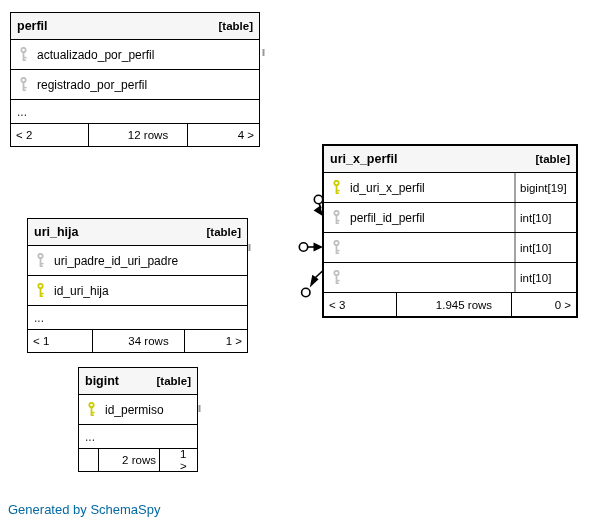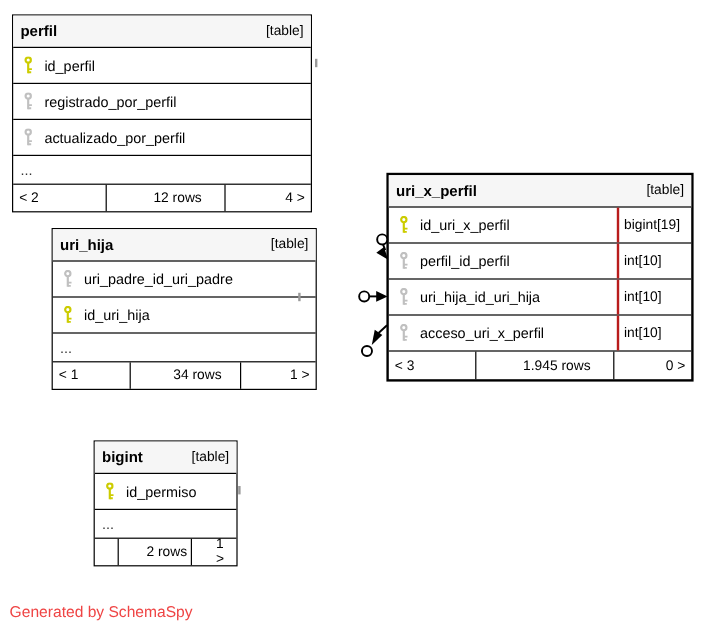--- a/index.html
+++ b/index.html
@@ -7,98 +7,87 @@
     position:relative;width:600px;height:530px;background:#ffffff;overflow:hidden;
     font-family:"Liberation Sans","DejaVu Sans",sans-serif;color:#000;
   }
   .tbl{position:absolute;background:#fff;border:1px solid #000;box-sizing:border-box;}
   .tbl.focus{border:2px solid #000;text-align:right;}
   .tbl-header{
     display:flex;justify-content:space-between;align-items:center;
     background:#f6f6f6;border-bottom:1px solid #000;height:26px;padding:0 6px;
   }
   .tbl-name{font-weight:bold;font-size:12.5px;}
-  .tbl-tag{font-size:11.5px;}
+  .tbl-tag{font-size:11.5px;font-weight:bold;}
   .col-row{
     display:flex;align-items:center;height:29px;border-bottom:1px solid #000;
     padding:0 0 0 8px;font-size:12px;
   }
   .col-row .col-name{margin-left:9px;white-space:nowrap;}
   .col-row .col-type{
     margin-left:auto;align-self:stretch;display:flex;align-items:center;
-    border-left:2px solid #b91c1c;width:62px;box-sizing:border-box;padding-left:4px;
+    border-left:2px solid #a3a3a3;width:62px;box-sizing:border-box;padding-left:4px;
     font-size:11.5px;white-space:nowrap;
   }
   .ellipsis-row{
     display:flex;align-items:center;height:23px;border-bottom:1px solid #000;
     padding:0 6px;font-size:12px;color:#333;
   }
   .tbl-footer{display:flex;height:22px;font-size:11.5px;}
   .tbl-footer .cell{display:flex;align-items:center;box-sizing:border-box;padding-left:20px;}
   .tbl-footer .cell-left{padding-left:5px;justify-content:flex-start;}
   .tbl-footer .cell-center{flex:1;justify-content:center;border-left:1px solid #000;border-right:1px solid #000;}
   .tbl-footer .cell-right{padding-right:5px;justify-content:flex-end;}
   .key-icon{flex:0 0 auto;display:inline-flex;}
   #connector-overlay{position:absolute;left:0;top:0;pointer-events:none;z-index:5;}
   #note{
-    position:absolute;left:8px;top:502px;font-size:13px;color:#ef4444;
+    position:absolute;left:8px;top:502px;font-size:13px;color:#0369a1;
   }
 </style>
 </head>
 <body>
 
 <div id="canvas">
 
   <div class="tbl" style="left:10px;top:12px;width:250px;">
     <div class="tbl-header">
       <span class="tbl-name">perfil</span>
       <span class="tbl-tag">[table]</span>
     </div>
     <div class="col-row">
       <span class="key-icon">
         <svg width="9" height="15" viewBox="0 0 9 15">
-            <circle cx="4.5" cy="3" r="2.2" fill="none" stroke="#cccc00" stroke-width="1.8"></circle>
-            <line x1="4.5" y1="5.2" x2="4.5" y2="14" stroke="#cccc00" stroke-width="1.8"></line>
-            <line x1="4.5" y1="10.6" x2="7.6" y2="10.6" stroke="#cccc00" stroke-width="1.5"></line>
-            <line x1="4.5" y1="13.2" x2="7" y2="13.2" stroke="#cccc00" stroke-width="1.5"></line>
-          </svg>
-      </span>
-      <span class="col-name">id_perfil</span>
+            <circle cx="4.5" cy="3" r="2.2" fill="none" stroke="#c0c0c0" stroke-width="1.8"></circle>
+            <line x1="4.5" y1="5.2" x2="4.5" y2="14" stroke="#c0c0c0" stroke-width="1.8"></line>
+            <line x1="4.5" y1="10.6" x2="7.6" y2="10.6" stroke="#c0c0c0" stroke-width="1.5"></line>
+            <line x1="4.5" y1="13.2" x2="7" y2="13.2" stroke="#c0c0c0" stroke-width="1.5"></line>
+          </svg>
+      </span>
+      <span class="col-name">actualizado_por_perfil</span>
     </div>
     <div class="col-row">
       <span class="key-icon">
         <svg width="9" height="15" viewBox="0 0 9 15">
             <circle cx="4.5" cy="3" r="2.2" fill="none" stroke="#c0c0c0" stroke-width="1.8"></circle>
             <line x1="4.5" y1="5.2" x2="4.5" y2="14" stroke="#c0c0c0" stroke-width="1.8"></line>
             <line x1="4.5" y1="10.6" x2="7.6" y2="10.6" stroke="#c0c0c0" stroke-width="1.5"></line>
             <line x1="4.5" y1="13.2" x2="7" y2="13.2" stroke="#c0c0c0" stroke-width="1.5"></line>
           </svg>
       </span>
       <span class="col-name">registrado_por_perfil</span>
-    </div>
-    <div class="col-row">
-      <span class="key-icon">
-        <svg width="9" height="15" viewBox="0 0 9 15">
-            <circle cx="4.5" cy="3" r="2.2" fill="none" stroke="#c0c0c0" stroke-width="1.8"></circle>
-            <line x1="4.5" y1="5.2" x2="4.5" y2="14" stroke="#c0c0c0" stroke-width="1.8"></line>
-            <line x1="4.5" y1="10.6" x2="7.6" y2="10.6" stroke="#c0c0c0" stroke-width="1.5"></line>
-            <line x1="4.5" y1="13.2" x2="7" y2="13.2" stroke="#c0c0c0" stroke-width="1.5"></line>
-          </svg>
-      </span>
-      <span class="col-name">actualizado_por_perfil</span>
     </div>
     <div class="ellipsis-row">...</div>
     <div class="tbl-footer">
       <span class="cell cell-left" style="width:77px;">&lt; 2</span>
       <span class="cell cell-center">12 rows</span>
       <span class="cell cell-right" style="width:71px;">4 &gt;</span>
     </div>
   </div>
 
-  <div class="tbl" style="left:27px;top:190px;width:221px;margin-left:16px;">
+  <div class="tbl" style="left:27px;top:218px;width:221px;">
     <div class="tbl-header">
       <span class="tbl-name">uri_hija</span>
       <span class="tbl-tag">[table]</span>
     </div>
     <div class="col-row">
       <span class="key-icon">
         <svg width="9" height="15" viewBox="0 0 9 15">
             <circle cx="4.5" cy="3" r="2.2" fill="none" stroke="#c0c0c0" stroke-width="1.8"></circle>
             <line x1="4.5" y1="5.2" x2="4.5" y2="14" stroke="#c0c0c0" stroke-width="1.8"></line>
             <line x1="4.5" y1="10.6" x2="7.6" y2="10.6" stroke="#c0c0c0" stroke-width="1.5"></line>
@@ -157,33 +146,31 @@
     </div>
     <div class="col-row">
       <span class="key-icon">
         <svg width="9" height="15" viewBox="0 0 9 15">
             <circle cx="4.5" cy="3" r="2.2" fill="none" stroke="#c0c0c0" stroke-width="1.8"></circle>
             <line x1="4.5" y1="5.2" x2="4.5" y2="14" stroke="#c0c0c0" stroke-width="1.8"></line>
             <line x1="4.5" y1="10.6" x2="7.6" y2="10.6" stroke="#c0c0c0" stroke-width="1.5"></line>
             <line x1="4.5" y1="13.2" x2="7" y2="13.2" stroke="#c0c0c0" stroke-width="1.5"></line>
           </svg>
       </span>
-      <span class="col-name">uri_hija_id_uri_hija</span>
       <span class="col-type">int[10]</span>
     </div>
     <div class="col-row">
       <span class="key-icon">
         <svg width="9" height="15" viewBox="0 0 9 15">
             <circle cx="4.5" cy="3" r="2.2" fill="none" stroke="#c0c0c0" stroke-width="1.8"></circle>
             <line x1="4.5" y1="5.2" x2="4.5" y2="14" stroke="#c0c0c0" stroke-width="1.8"></line>
             <line x1="4.5" y1="10.6" x2="7.6" y2="10.6" stroke="#c0c0c0" stroke-width="1.5"></line>
             <line x1="4.5" y1="13.2" x2="7" y2="13.2" stroke="#c0c0c0" stroke-width="1.5"></line>
           </svg>
       </span>
-      <span class="col-name">acceso_uri_x_perfil</span>
       <span class="col-type">int[10]</span>
     </div>
     <div class="tbl-footer" style="height:23px;">
       <span class="cell cell-left" style="width:72px;">&lt; 3</span>
       <span class="cell cell-center">1.945 rows</span>
       <span class="cell cell-right" style="width:64px;">0 &gt;</span>
     </div>
   </div>
 
   <div class="tbl" style="left:78px;top:367px;width:120px;">

